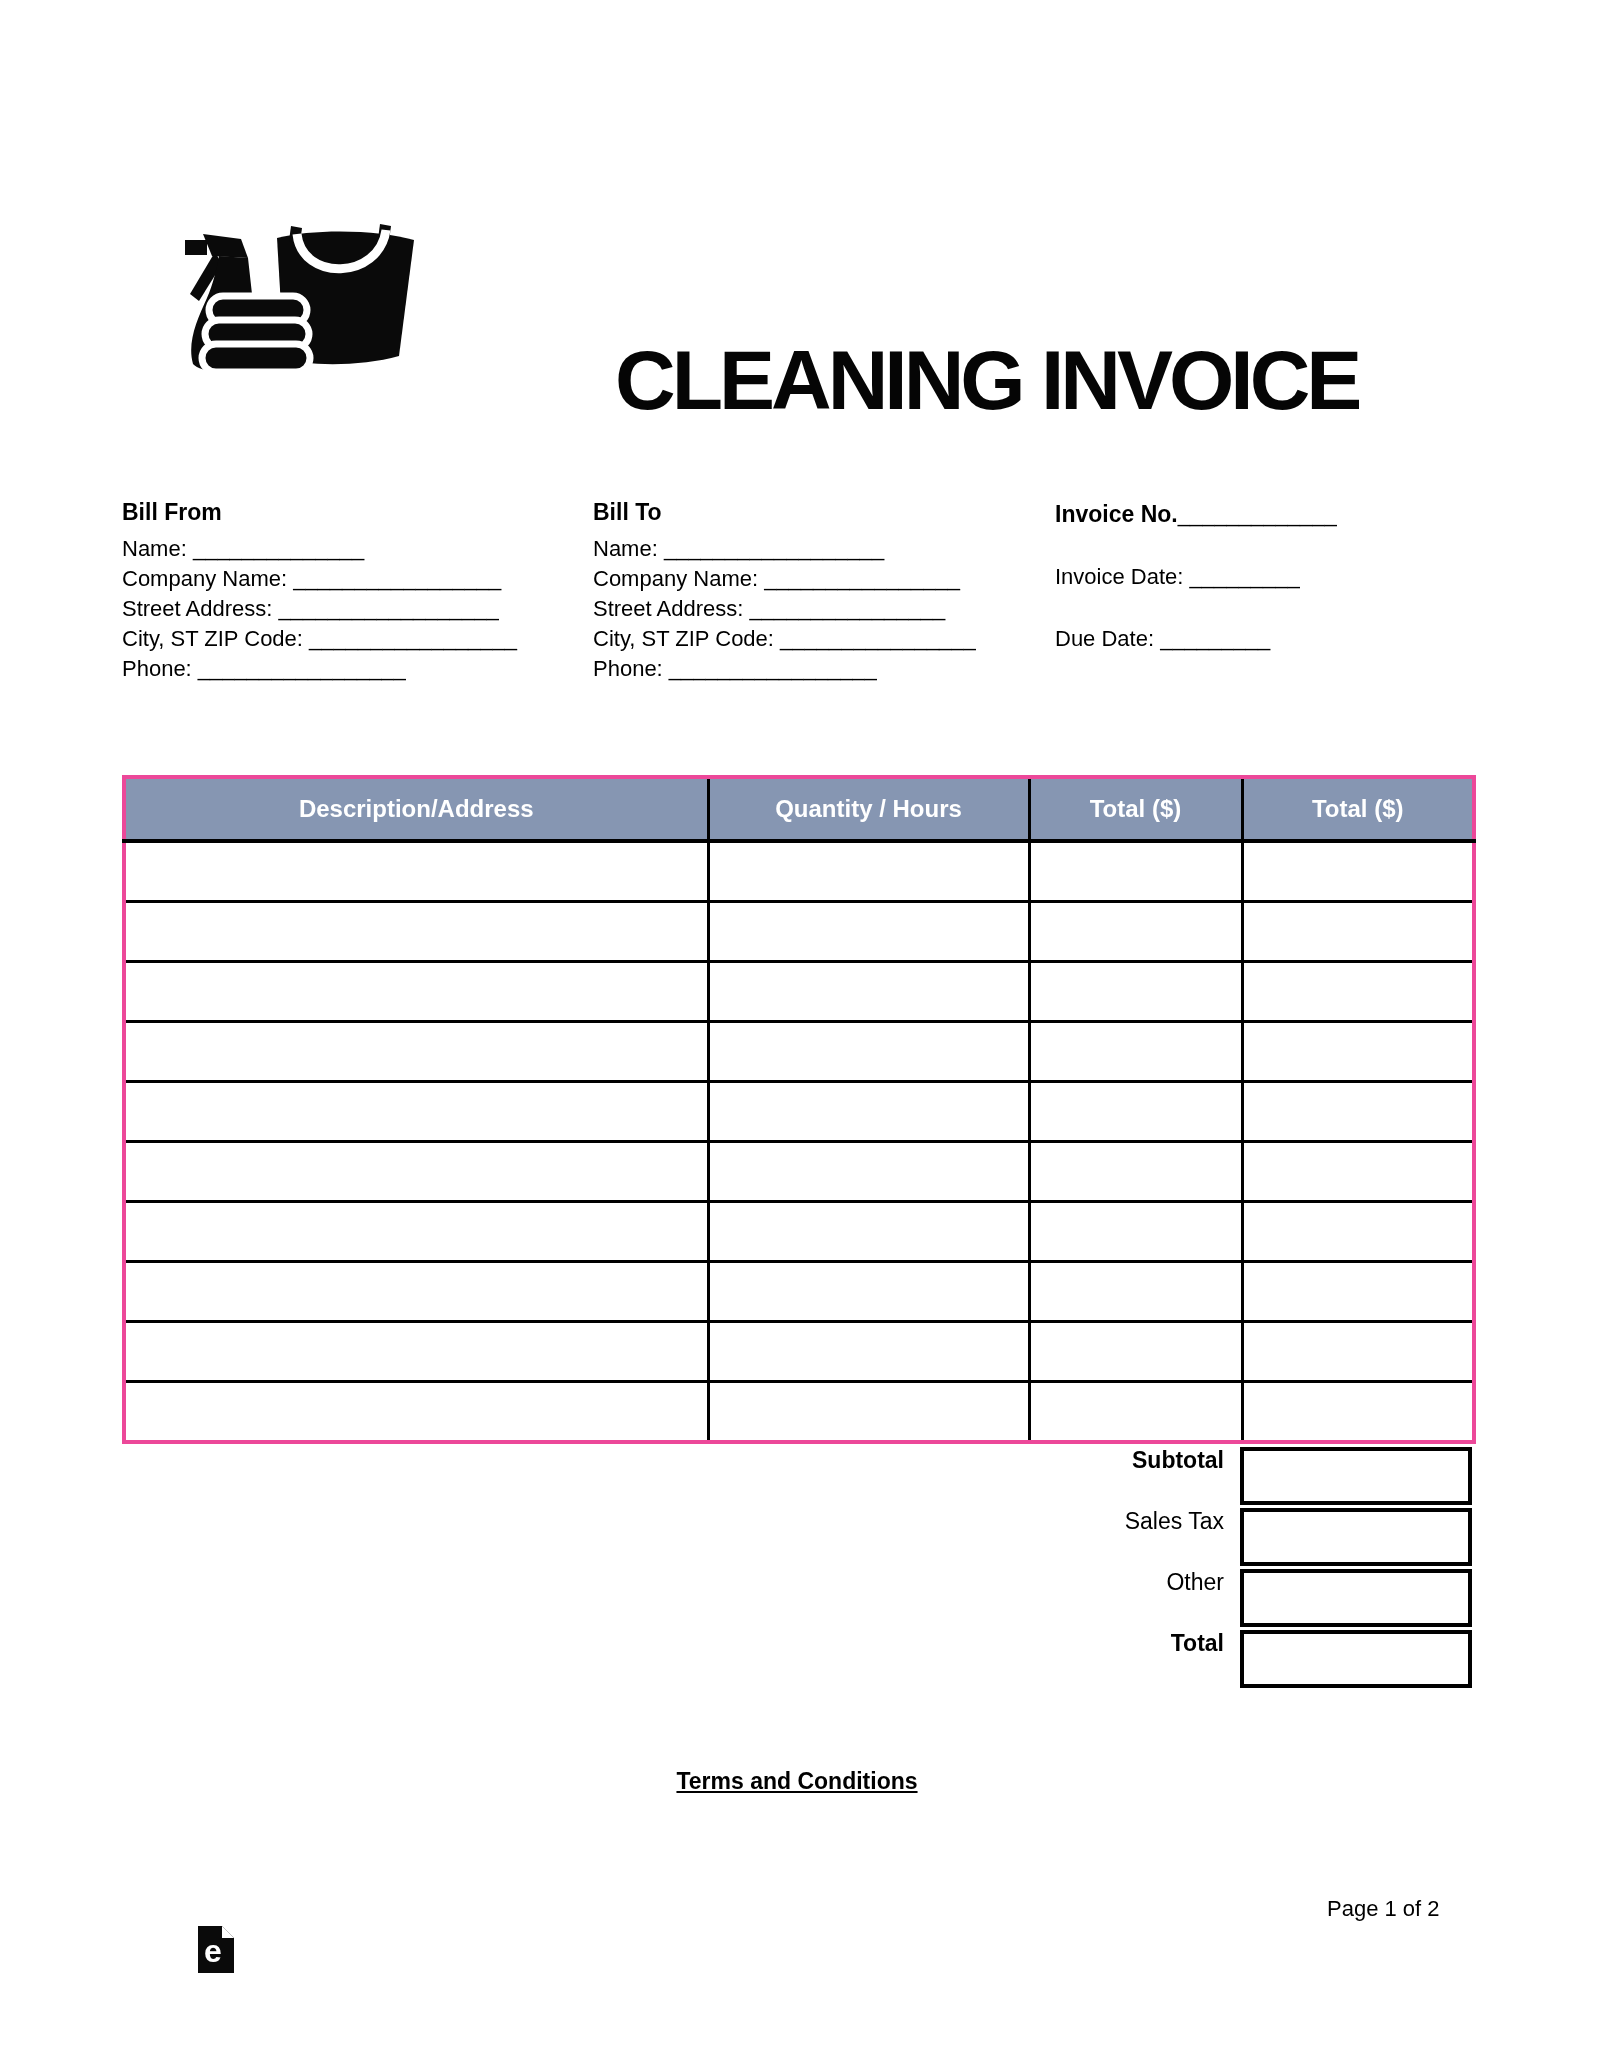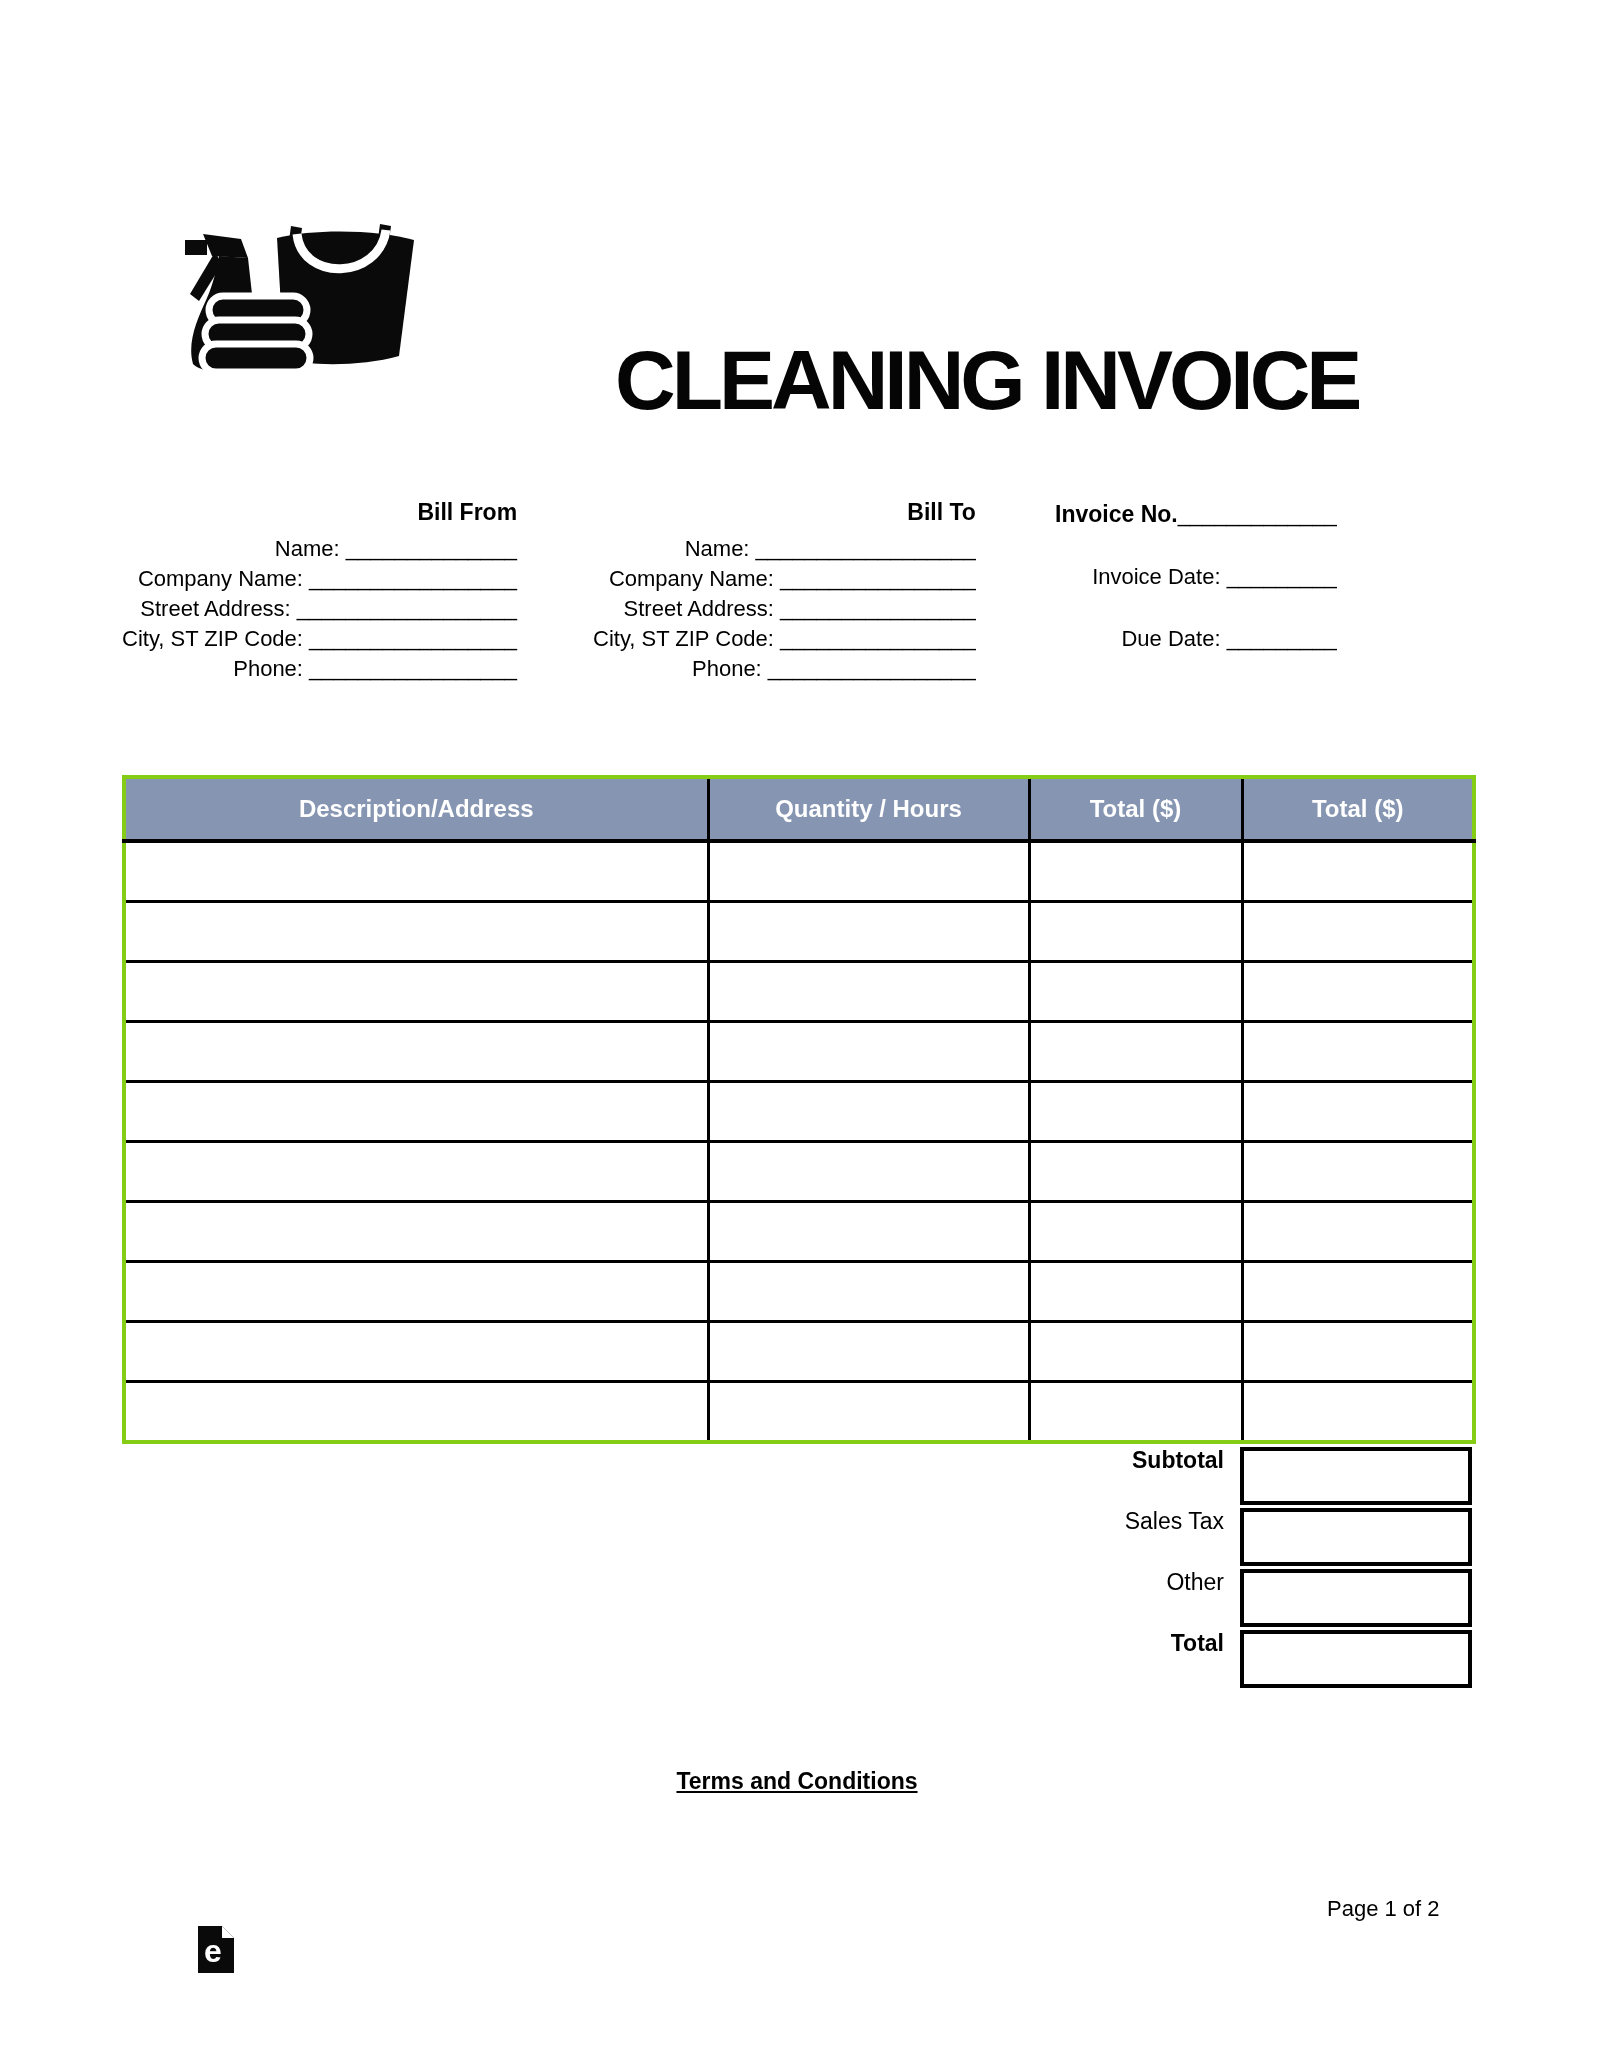--- a/index.html
+++ b/index.html
@@ -17,35 +17,35 @@
   .logo { position: absolute; left: 185px; top: 224px; width: 232px; height: 148px; }
 
   
   .title {
     position: absolute; left: 615px; top: 338px;
     font-size: 84px; font-weight: bold; line-height: 1;
     letter-spacing: -4px; white-space: nowrap; color: #050505;
   }
 
   
-  .block { position: absolute; top: 500px; white-space: nowrap; text-align: right; }
+  .block { position: absolute; top: 500px; white-space: nowrap; }
   .block-from { left: 122px; }
   .block-to   { left: 593px; }
   .block-meta { left: 1055px; }
   .sec-heading { font-size: 23px; font-weight: bold; margin-bottom: 10px; line-height: 24px; }
   .field-line { font-size: 22px; line-height: 30px; }
   .meta-row { font-size: 22px; line-height: 28px; margin-bottom: 34px; }
   .meta-label-bold { font-weight: bold; font-size: 23px; }
   .meta-blank { }
 
   
   .invoice-table {
     position: absolute; left: 122px; top: 775px;
     width: 1350px; border-collapse: collapse; table-layout: fixed;
-    border: 4px solid #84cc16;
+    border: 4px solid #ec4899;
   }
   .invoice-table th {
     background: #8696B2; color: #ffffff;
     font-size: 24px; font-weight: bold; text-align: center; vertical-align: middle;
     border: 3px solid #000; border-bottom-width: 4px; height: 60px; padding: 0;
   }
   .invoice-table td { border: 3px solid #000; height: 57px; padding: 0 8px; font-size: 22px; }
 
   
   .summary { position: absolute; left: 122px; top: 1447px; width: 1350px; }

